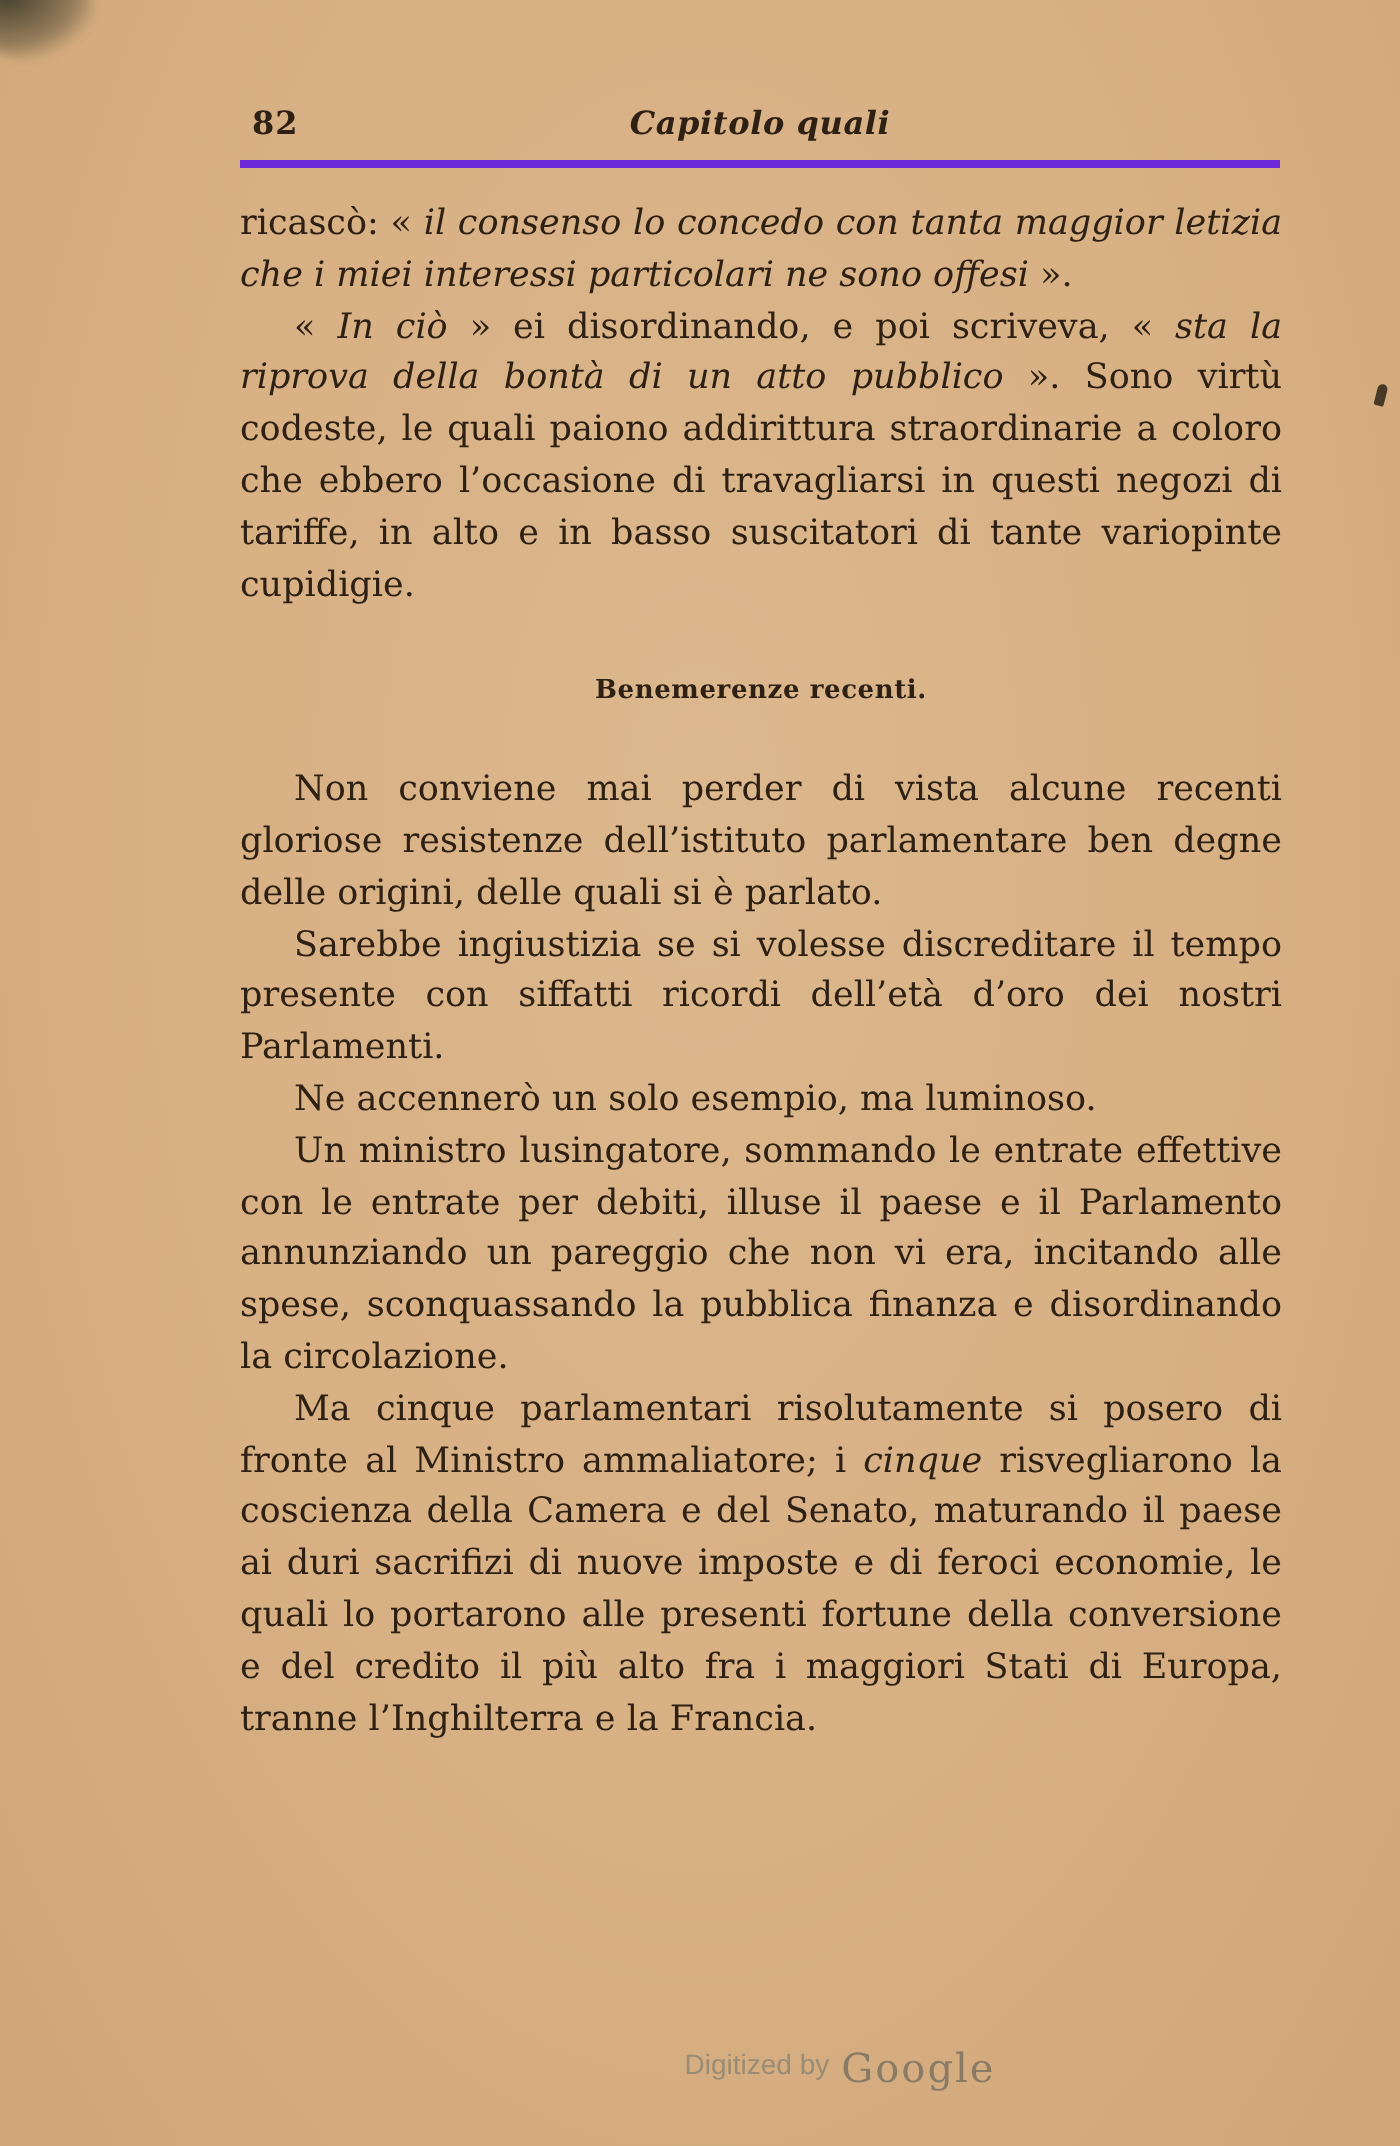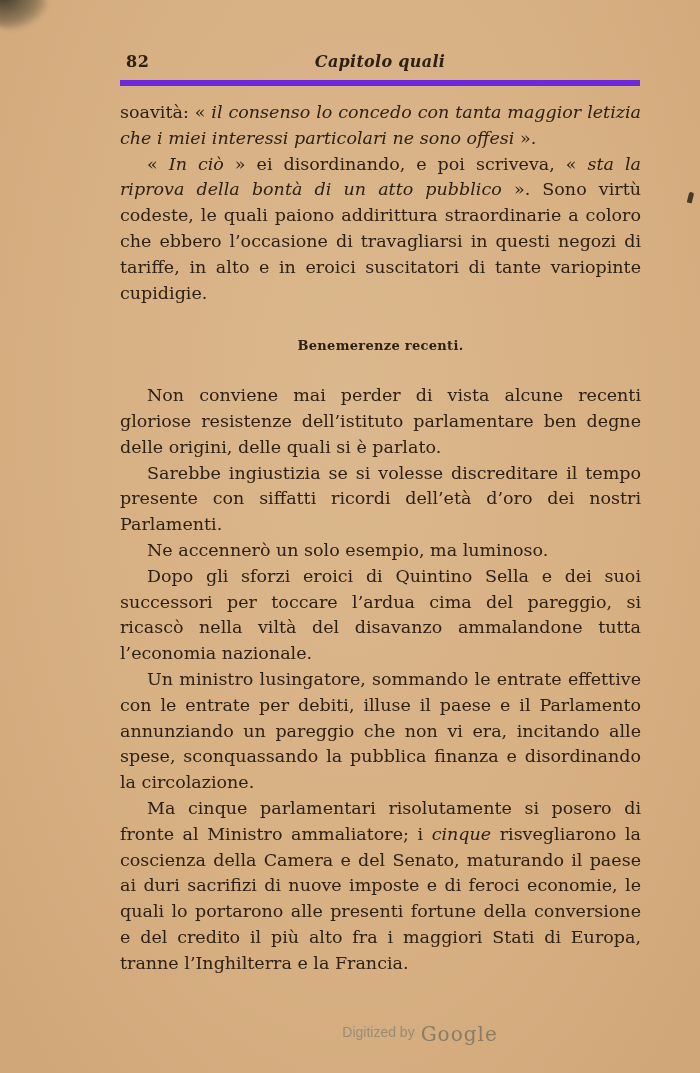--- a/index.html
+++ b/index.html
@@ -40,21 +40,21 @@
     opacity: 0.85;
   }
 
   
   .page-header {
     position: absolute;
     top: 50px;
     left: 120px;
     width: 520px;
     height: 30px;
-    border-bottom: 6px solid #6d28d9;
+    border-bottom: 4px solid #6d28d9;
   }
   .page-number {
     position: absolute;
     left: 6px;
     top: 2px;
     font-size: 16px;
     font-weight: bold;
     letter-spacing: 0.5px;
   }
   .chapter-title {
@@ -120,26 +120,25 @@
 
 <div class="corner-smudge"></div>
 <div class="edge-speck"></div>
 
 <div class="page-header">
   <span class="page-number">82</span>
   <span class="chapter-title">Capitolo quali</span>
 </div>
 
 <div class="text-body">
-    <p class="para"><span>soavità: « </span><em>il consenso lo concedo con tanta maggior letizia che i miei interessi particolari ne sono offesi</em><span> ».</span></p>
-    <p class="para indent"><span>« </span><em>In ciò</em><span> » ei disordinando, e poi scriveva, « </span><em>sta la riprova della bontà di un atto pubblico</em><span> ». Sono virtù codeste, le quali paiono addirittura straordinarie a coloro che ebbero l’occasione di travagliarsi in questi negozi di tariffe, in alto e in eroici suscitatori di tante variopinte cupidigie.</span></p>
+    <p class="para"><span>ricascò: « </span><em>il consenso lo concedo con tanta maggior letizia che i miei interessi particolari ne sono offesi</em><span> ».</span></p>
+    <p class="para indent"><span>« </span><em>In ciò</em><span> » ei disordinando, e poi scriveva, « </span><em>sta la riprova della bontà di un atto pubblico</em><span> ». Sono virtù codeste, le quali paiono addirittura straordinarie a coloro che ebbero l’occasione di travagliarsi in questi negozi di tariffe, in alto e in basso suscitatori di tante variopinte cupidigie.</span></p>
     <h2 class="section-heading">Benemerenze recenti.</h2>
     <p class="para indent"><span>Non conviene mai perder di vista alcune recenti gloriose resistenze dell’istituto parlamentare ben degne delle origini, delle quali si è parlato.</span></p>
     <p class="para indent"><span>Sarebbe ingiustizia se si volesse discreditare il tempo presente con siffatti ricordi dell’età d’oro dei nostri Parlamenti.</span></p>
     <p class="para indent"><span>Ne accennerò un solo esempio, ma luminoso.</span></p>
-    <p class="para indent"><span>Dopo gli sforzi eroici di Quintino Sella e dei suoi successori per toccare l’ardua cima del pareggio, si ricascò nella viltà del disavanzo ammalandone tutta l’economia nazionale.</span></p>
     <p class="para indent"><span>Un ministro lusingatore, sommando le entrate effettive con le entrate per debiti, illuse il paese e il Parlamento annunziando un pareggio che non vi era, incitando alle spese, sconquassando la pubblica finanza e disordinando la circolazione.</span></p>
     <p class="para indent"><span>Ma cinque parlamentari risolutamente si posero di fronte al Ministro ammaliatore; i </span><em>cinque</em><span> risvegliarono la coscienza della Camera e del Senato, maturando il paese ai duri sacrifizi di nuove imposte e di feroci economie, le quali lo portarono alle presenti fortune della conversione e del credito il più alto fra i maggiori Stati di Europa, tranne l’Inghilterra e la Francia.</span></p>
   </div>
 
 <div class="footer">
   <span class="digitized-by">Digitized by</span><span class="google-wordmark">Google</span>
 </div>
 
 </body></html>

